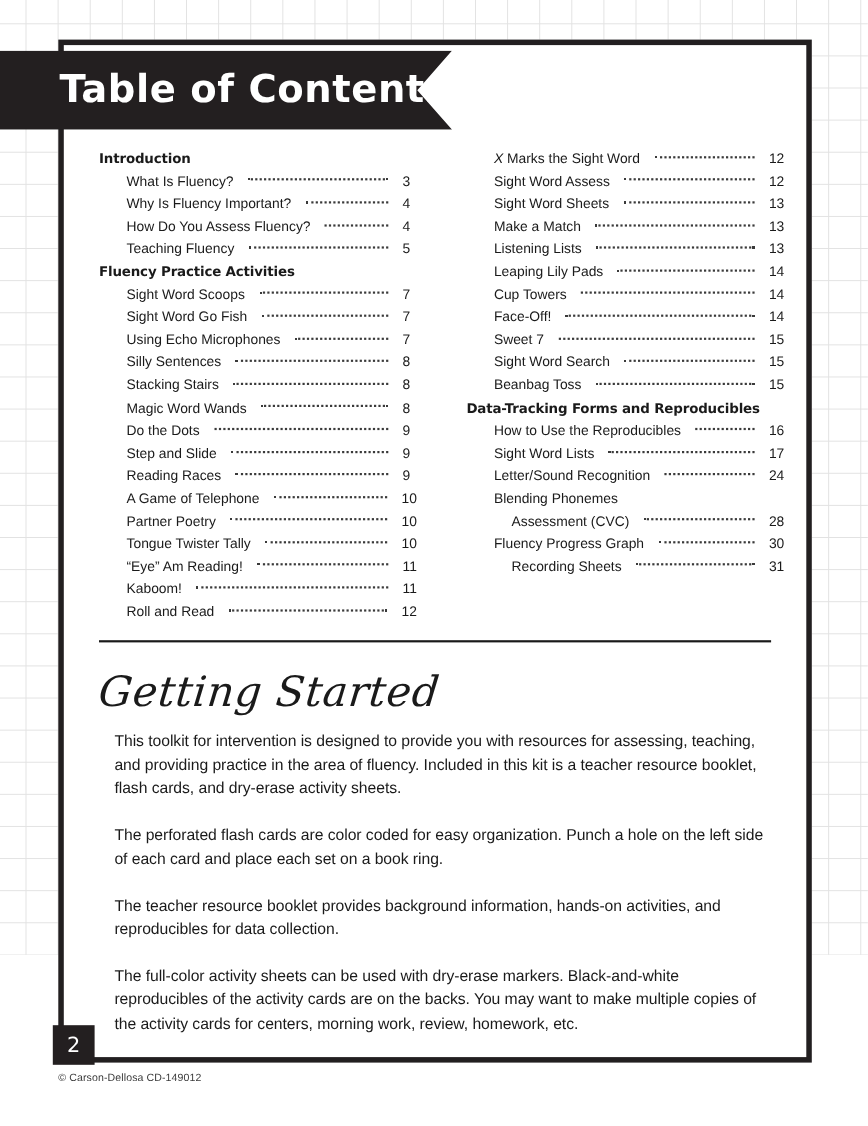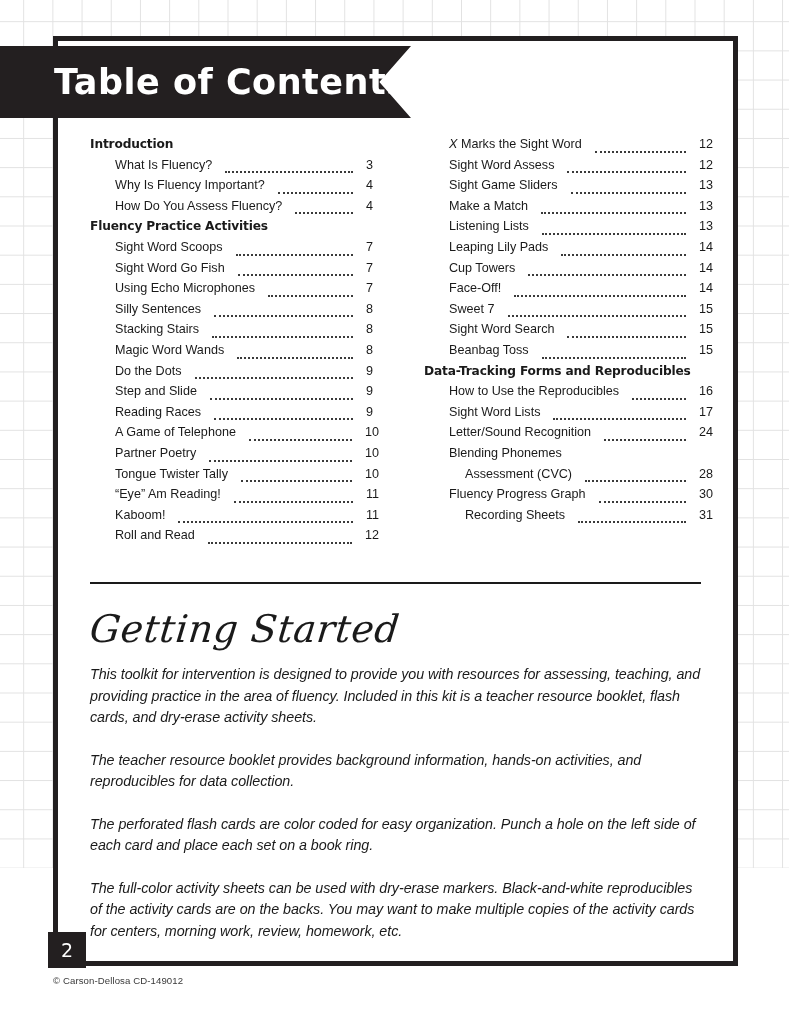--- a/index.html
+++ b/index.html
@@ -96,21 +96,21 @@
     font-size: 12.2px;
     font-weight: 700;
     color: #1a1a1a;
     line-height: 20.6px;
     letter-spacing: -0.15px;
     white-space: nowrap;
   }
 
   .toc-row {
     display: flex;
-    align-items: flex-end;
+    align-items: center;
     line-height: 20.6px;
     font-size: 12.6px;
     color: #1a1a1a;
     padding-left: 25px;
     white-space: nowrap;
     gap: 12px;
   }
   .toc-row.indent2 { padding-left: 41px; }
   .toc-row.noleader .dots { border-bottom: none; }
 
@@ -160,26 +160,25 @@
   }
 
   
   .body-copy {
     position: absolute;
     left: 37px;
     top: 628px;
     width: 611px;
   }
   .body-copy p {
-    margin: 0 0 21px 0;
+    margin: 0 0 21px 14px;
     font-size: 14.3px;
     line-height: 21.5px;
     color: #1a1a1a;
     letter-spacing: -0.05px;
-    font-style: italic;
   }
   .body-copy p:last-child { margin-bottom: 0; }
 
   
   .page-tab {
     position: absolute;
     left: 48px;
     top: 932px;
     width: 38px;
     height: 36px;
@@ -228,20 +227,25 @@
           <div class="toc-row">
             <span class="toc-label">Why Is Fluency Important?</span>
             <span class="dots"></span>
             <span class="toc-page">4</span>
           </div>
           <div class="toc-row">
             <span class="toc-label">How Do You Assess Fluency?</span>
             <span class="dots"></span>
             <span class="toc-page">4</span>
           </div>
+          <div class="toc-row">
+            <span class="toc-label">Teaching Fluency</span>
+            <span class="dots"></span>
+            <span class="toc-page">5</span>
+          </div>
           <div class="toc-head">Fluency Practice Activities</div>
           <div class="toc-row">
             <span class="toc-label">Sight Word Scoops</span>
             <span class="dots"></span>
             <span class="toc-page">7</span>
           </div>
           <div class="toc-row">
             <span class="toc-label">Sight Word Go Fish</span>
             <span class="dots"></span>
             <span class="toc-page">7</span>
@@ -317,21 +321,21 @@
             <span class="toc-label"><em>X</em> Marks the Sight Word</span>
             <span class="dots"></span>
             <span class="toc-page">12</span>
           </div>
           <div class="toc-row">
             <span class="toc-label">Sight Word Assess</span>
             <span class="dots"></span>
             <span class="toc-page">12</span>
           </div>
           <div class="toc-row">
-            <span class="toc-label">Sight Game Sliders</span>
+            <span class="toc-label">Sight Word Sheets</span>
             <span class="dots"></span>
             <span class="toc-page">13</span>
           </div>
           <div class="toc-row">
             <span class="toc-label">Make a Match</span>
             <span class="dots"></span>
             <span class="toc-page">13</span>
           </div>
           <div class="toc-row">
             <span class="toc-label">Listening Lists</span>
@@ -406,22 +410,22 @@
           </div>
         </div>
     </div>
 
     <div class="divider"></div>
 
     <div class="script-heading">Getting Started</div>
 
     <div class="body-copy" id="body-copy">
         <p>This toolkit for intervention is designed to provide you with resources for assessing, teaching, and providing practice in the area of fluency. Included in this kit is a teacher resource booklet, flash cards, and dry-erase activity sheets.</p>
+        <p>The perforated flash cards are color coded for easy organization. Punch a hole on the left side of each card and place each set on a book ring.</p>
         <p>The teacher resource booklet provides background information, hands-on activities, and reproducibles for data collection.</p>
-        <p>The perforated flash cards are color coded for easy organization. Punch a hole on the left side of each card and place each set on a book ring.</p>
         <p>The full-color activity sheets can be used with dry-erase markers. Black-and-white reproducibles of the activity cards are on the backs. You may want to make multiple copies of the activity cards for centers, morning work, review, homework, etc.</p>
       </div>
 
   </div>
 
   <div class="page-tab">2</div>
 
   <div class="copyright">© Carson-Dellosa CD-149012</div>
 
 </div>

